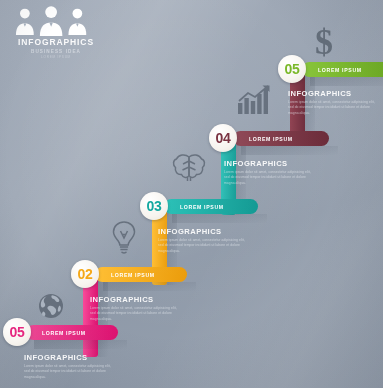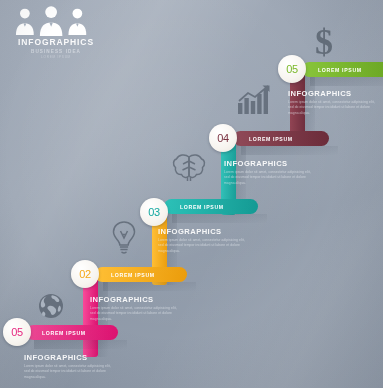--- a/index.html
+++ b/index.html
@@ -44,21 +44,21 @@
   .bar::after{content:"";position:absolute;left:8px;top:100%;right:-9px;height:9px;
     background:linear-gradient(170deg,rgba(40,50,65,.20),rgba(40,50,65,0));}
   .bar-label{font-size:5.2px;font-weight:bold;letter-spacing:.65px;color:#fff;
     white-space:nowrap;position:relative;z-index:2;}
 
   
   .circle{position:absolute;width:28px;height:28px;border-radius:50%;
     background:radial-gradient(circle at 35% 30%,#ffffff 0%,#f7f4ef 60%,#eae6de 100%);
     box-shadow:0 1px 3px rgba(30,40,55,.30);
     display:flex;align-items:center;justify-content:center;z-index:6;}
-  .circle span{font-size:11px;font-weight:normal;letter-spacing:-.3px;}
+  .circle span{font-size:14px;font-weight:bold;letter-spacing:-.3px;}
 
   
   .step-icon{position:absolute;z-index:4;opacity:.72;}
 
   
   .txt{position:absolute;width:92px;z-index:5;}
   .txt h4{margin:0;font-size:7.6px;font-weight:bold;letter-spacing:.45px;
     color:#ffffff;opacity:.92;line-height:1;}
   .txt p{margin:2px 0 0 0;font-size:3.3px;line-height:1.75;letter-spacing:.1px;
     color:#e8ecf1;opacity:.62;}
@@ -156,21 +156,21 @@
         <path d="M9.9 27 L18.1 27 M10.4 29.5 L17.6 29.5"></path>
         <path d="M11.6 31.8 C12.3 33.3 15.7 33.3 16.4 31.8"></path>
         <path d="M10.5 11 L14 18 L17.5 11 M11.6 14.5 L16.4 14.5"></path>
       </g>
     </svg>
 
     <div class="riser" style="left:152px;top:207px;height:78px;background:linear-gradient(90deg,#ffbc2e,#eb9b06);"></div>
     <div class="bar" style="left:164px;top:199px;width:78px;background:linear-gradient(90deg,#1fbdb3,#0c9790);padding-left:16px;">
       <span class="bar-label">LOREM IPSUM</span>
     </div>
-    <div class="circle" style="left:140px;top:192px;margin-top:6px;">
+    <div class="circle" style="left:140px;top:192px;">
       <span style="color:#14a8a0;">03</span>
     </div>
     <div class="txt" style="left:158px;top:228px;">
       <h4>INFOGRAPHICS</h4>
       <p>Lorem ipsum dolor sit amet, consectetur adipisicing elit, sed do eiusmod tempor incididunt ut labore et dolore magna aliqua.</p>
     </div>
   </div>
 
   <div class="step">
     <svg class="step-icon" style="left:37px;top:292px;width:28px;height:28px;" viewBox="0 0 28 28">

